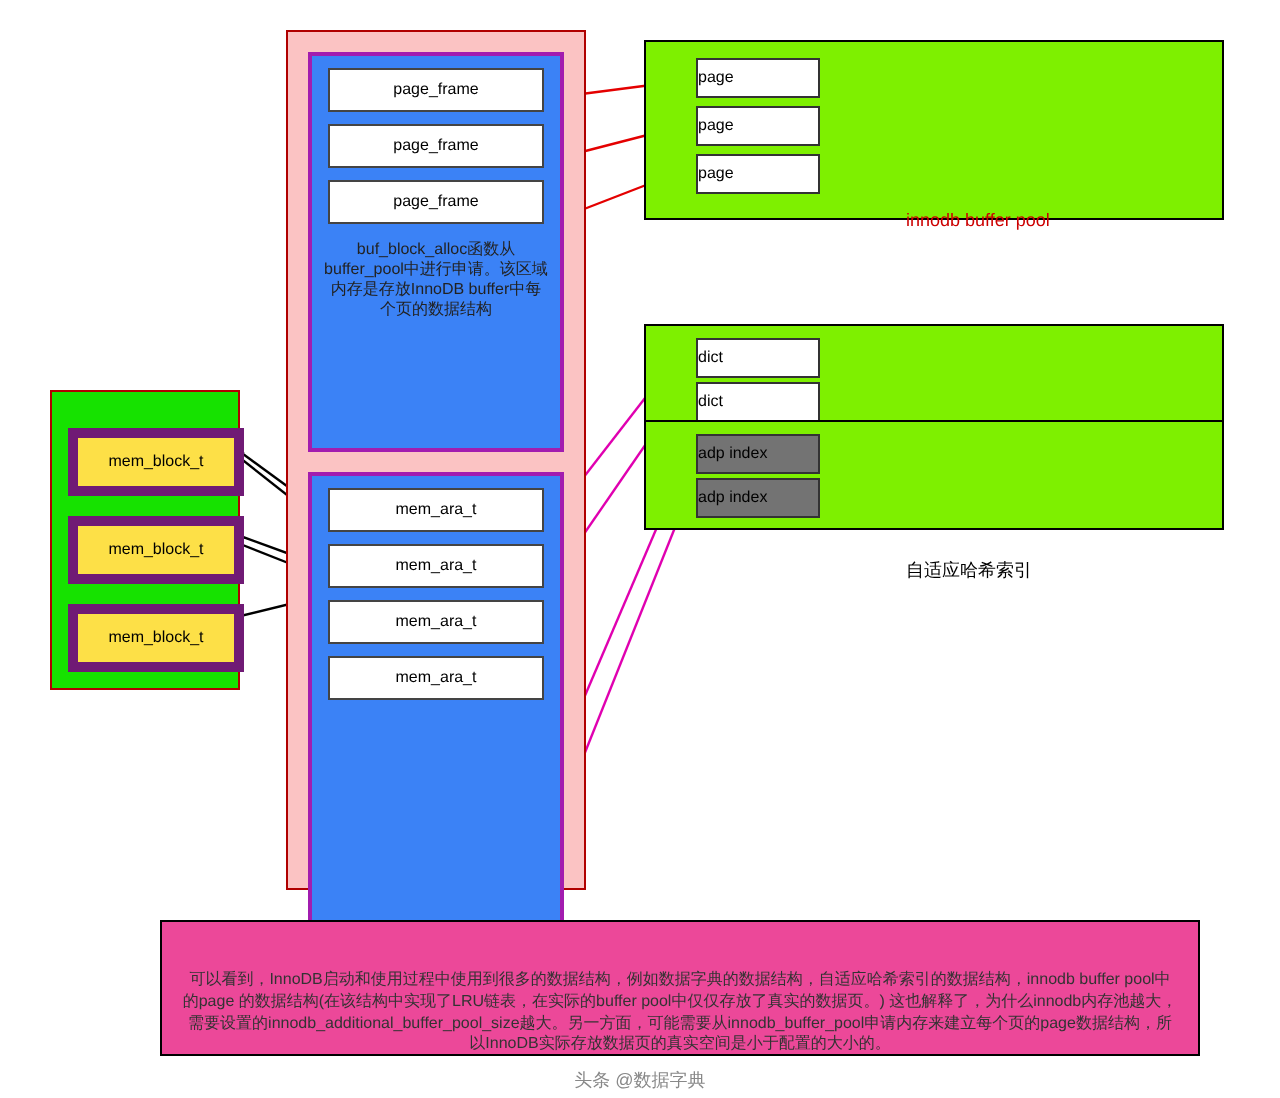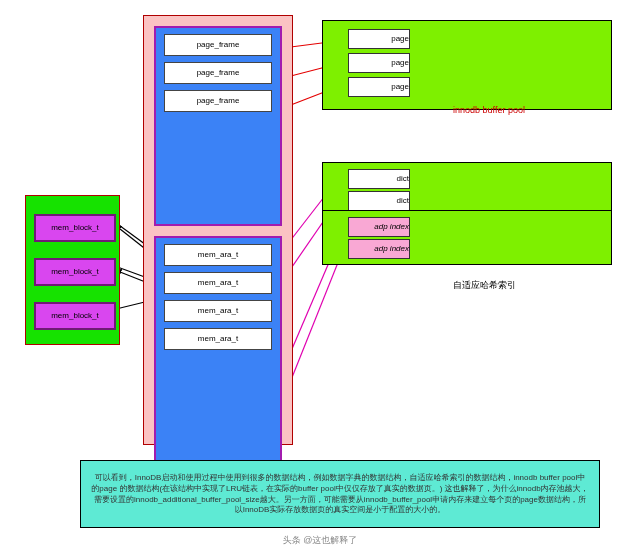--- a/index.html
+++ b/index.html
@@ -21,22 +21,22 @@
   .left-pool {
     left: 25px; top: 195px;
     width: 95px; height: 150px;
     background: #16e200;
     border-color: #b00000;
   }
   .mem-block {
     position: absolute;
     left: 8px;
     width: 78px; height: 24px;
-    background: #d946ef;
-    border: 2px solid #701a75;
+    background: #fde047;
+    border: 5px solid #701a75;
     color: #000;
     line-height: 24px;
     font-size: 8px;
   }
   
   .mid-outer {
     left: 143px; top: 15px;
     width: 150px; height: 430px;
     background: #fbc3c3;
     border-color: #b00000;
@@ -70,40 +70,40 @@
     border: 1px solid #000;
     box-sizing: border-box;
   }
   .right-slot {
     position: absolute;
     background: #fff;
     border: 1px solid #333;
     height: 18px;
     line-height: 18px;
     font-size: 8px;
-    text-align: right;
+    text-align: left;
   }
-  .right-slot.red { background: #f9a8d4; font-style: italic; }
+  .right-slot.red { background: #737373; }
   .right-label {
     position: absolute;
     font-size: 9px;
     color: #c00;
     margin-top: 48px;
   }
   .right-label.black { color: #000; }
   
   .note {
     position: absolute;
     left: 80px; top: 460px;
     width: 520px; height: 68px;
-    background: #5eead4;
+    background: #ec4899;
     border: 1px solid #000;
     font-size: 8px;
     color: #333;
-    padding: 12px 10px;
+    padding: 24px 10px;
     box-sizing: border-box;
     line-height: 1.35;
     text-align: center;
   }
   .watermark {
     position: absolute;
     left: 0; right: 0; bottom: 2px;
     text-align: center;
     font-size: 9px;
     color: #888;
@@ -151,20 +151,21 @@
   <div class="mem-block" style="top:18px">mem_block_t</div>
   <div class="mem-block" style="top:62px">mem_block_t</div>
   <div class="mem-block" style="top:106px">mem_block_t</div>
 </div>
 
 <div class="box mid-outer">
   <div class="mid-green" style="top:10px;height:200px">
     <div class="slot">page_frame</div>
     <div class="slot">page_frame</div>
     <div class="slot">page_frame</div>
+    <div class="desc">buf_block_alloc函数从buffer_pool中进行申请。该区域内存是存放InnoDB buffer中每个页的数据结构</div>
   </div>
   <div class="mid-green" style="top:220px;height:252px">
     <div class="slot">mem_ara_t</div>
     <div class="slot">mem_ara_t</div>
     <div class="slot">mem_ara_t</div>
     <div class="slot">mem_ara_t</div>
   </div>
 </div>
 
 <div class="right-green" style="left:322px;top:20px;width:290px;height:90px">
@@ -181,13 +182,13 @@
 </div>
 
 <div class="right-green" style="left:322px;top:210px;width:290px;height:55px">
   <div class="right-slot red" style="left:25px;top:6px;width:60px">adp index</div>
   <div class="right-slot red" style="left:25px;top:28px;width:60px">adp index</div>
   <div class="right-label black" style="left:130px;top:20px">自适应哈希索引</div>
 </div>
 
 <div class="note">可以看到，InnoDB启动和使用过程中使用到很多的数据结构，例如数据字典的数据结构，自适应哈希索引的数据结构，innodb buffer pool中的page 的数据结构(在该结构中实现了LRU链表，在实际的buffer pool中仅仅存放了真实的数据页。) 这也解释了，为什么innodb内存池越大，需要设置的innodb_additional_buffer_pool_size越大。另一方面，可能需要从innodb_buffer_pool申请内存来建立每个页的page数据结构，所以InnoDB实际存放数据页的真实空间是小于配置的大小的。</div>
 
-<div class="watermark">头条 @这也解释了</div>
+<div class="watermark">头条 @数据字典</div>
 
 </body></html>

